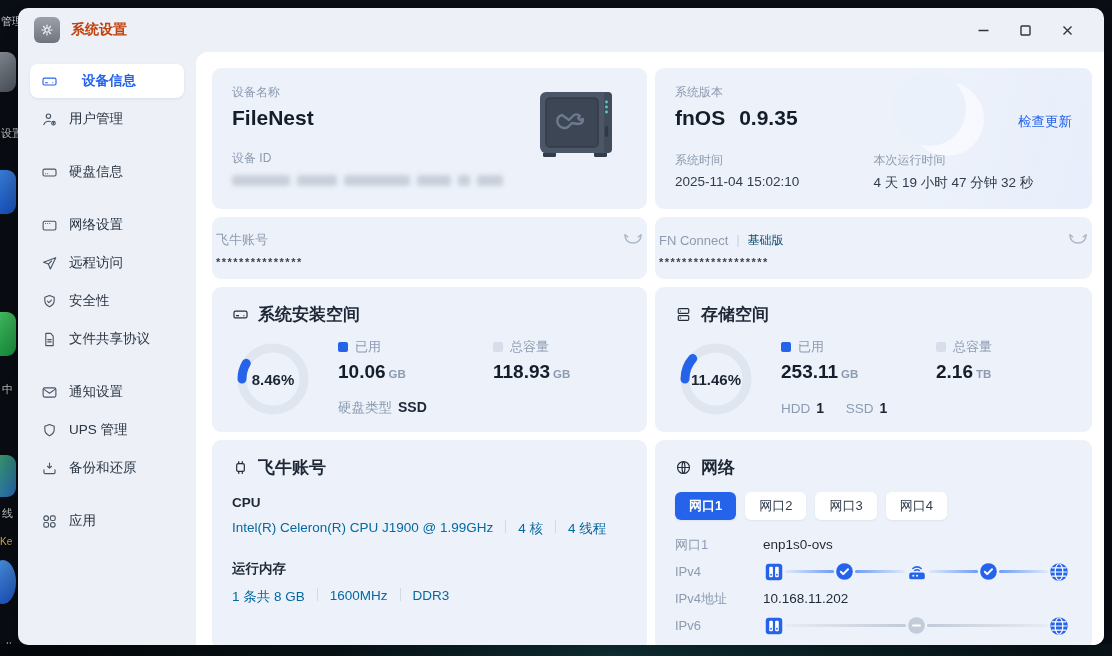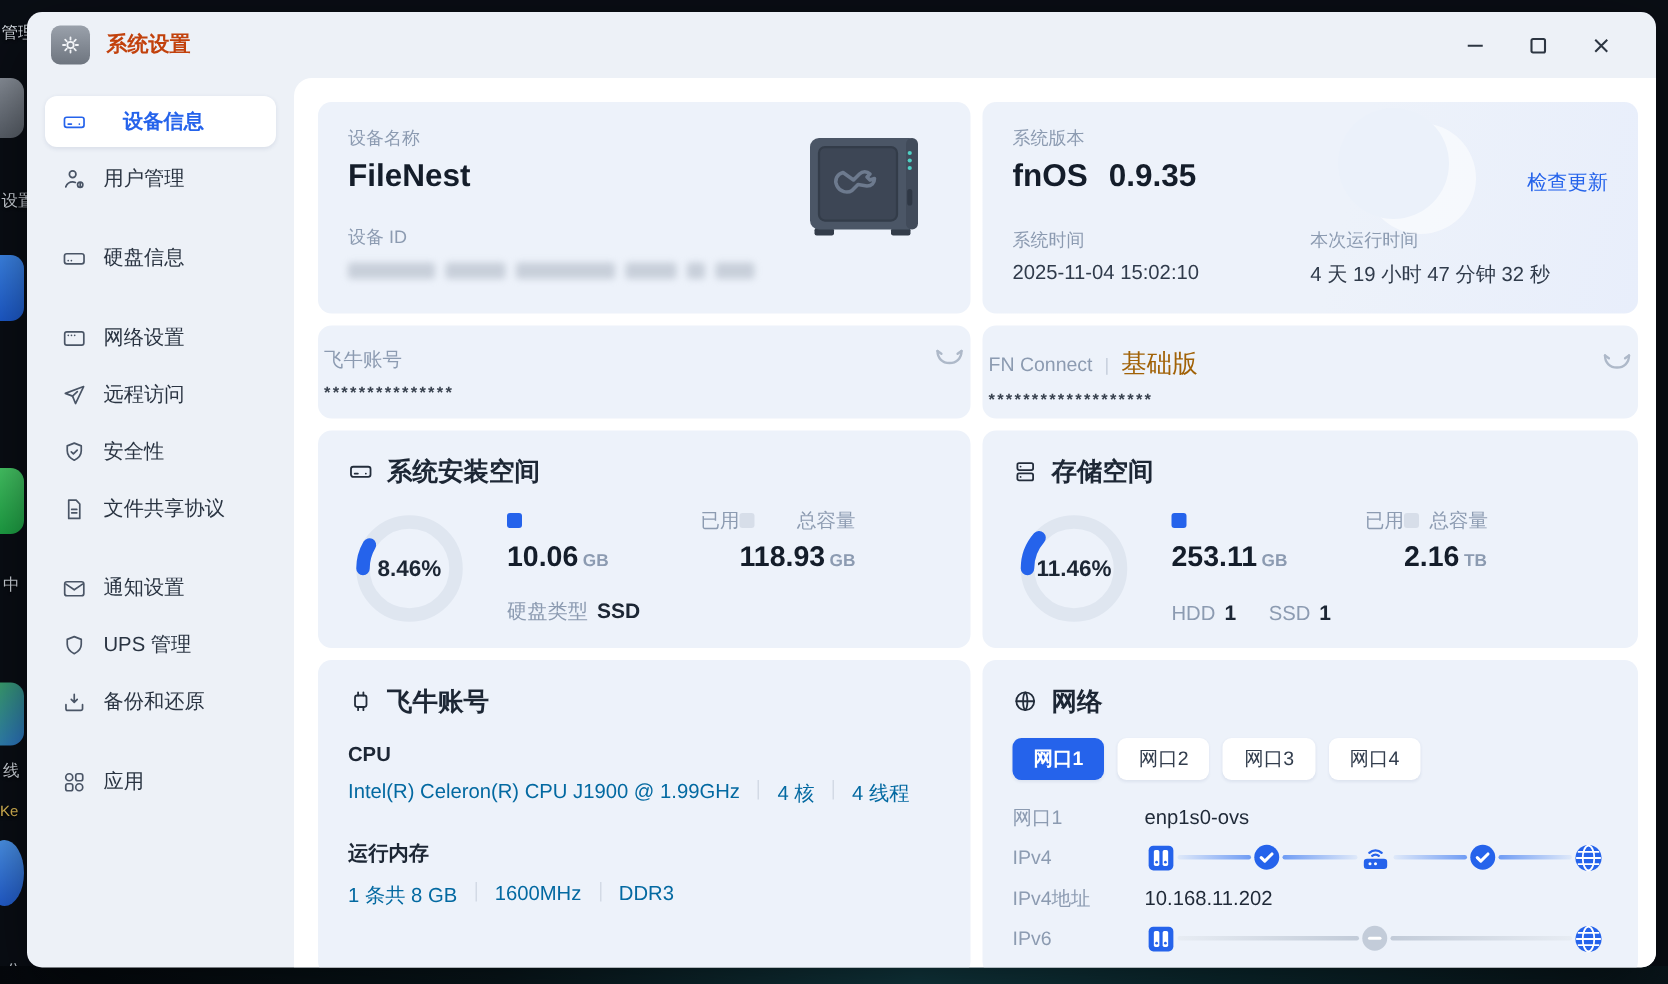--- a/index.html
+++ b/index.html
@@ -65,35 +65,35 @@
   .meta-val { font-size:13.5px; color:#303b4b; margin-top:5px; }
   .moon { position:absolute; right:108px; top:14px; width:74px; height:74px; border-radius:50%;
     background:rgba(255,255,255,.55); }
   .moon::after { content:""; position:absolute; left:-18px; top:-10px; width:74px; height:74px;
     border-radius:50%; background:#ebf1fa; }
 
   
   .acct-card { padding:14px 4px; }
   .acct-head { display:flex; align-items:center; }
   .acct-head .divider { color:#c6cfdc; margin:0 8px; font-size:12px; }
-  .acct-head .tier { font-size:17px; color:#a16207; }
+  .acct-head .tier { font-size:12px; color:#0c4a6e; }
   .horns { margin-left:auto; }
   .stars { margin-top:7px; font-size:11px; font-weight:700; letter-spacing:1.5px; color:#39424f; }
 
   
   .card-head { display:flex; align-items:center; gap:9px; font-size:17px; font-weight:700; color:#1d2735; }
   .card-head .ic { display:flex; color:#232d3b; }
   .card-head .ic svg { width:17px; height:17px; stroke:currentColor; fill:none; stroke-width:1.7; stroke-linecap:round; stroke-linejoin:round; }
   .space-body { display:flex; margin-top:12px; }
   .donut-wrap { position:relative; width:78px; height:78px; margin:2px 26px 0 2px; flex:none; }
   .donut-wrap svg { width:78px; height:78px; transform:rotate(-90deg); }
   .donut-pct { position:absolute; inset:0; display:flex; align-items:center; justify-content:center;
     font-size:15px; font-weight:700; color:#1c2634; }
   .legend-grid { display:grid; grid-template-columns:155px auto; }
-  .leg-head { display:flex; align-items:center; gap:7px; font-size:13px; color:#8c9bb1;justify-content:space-between; }
+  .leg-head { display:flex; align-items:center; gap:7px; font-size:13px; color:#8c9bb1; }
   .leg-sq { width:10px; height:10px; border-radius:2px; }
   .leg-val { margin-top:5px; font-size:19px; font-weight:700; color:#141d2a; }
   .leg-val .unit { font-size:11.5px; color:#8c9bb1; font-weight:700; margin-left:3px; }
   .sub-row { grid-column:1 / span 2; margin-top:14px; font-size:13.5px; color:#8c9bb1; }
   .sub-row b { color:#1c2634; font-size:14px; margin-left:6px; }
   .sub-row .pair + .pair { margin-left:18px; }
 
   
   .hw-sec { margin-top:16px; }
   .hw-label { font-size:13.5px; font-weight:700; color:#1d2735; }

